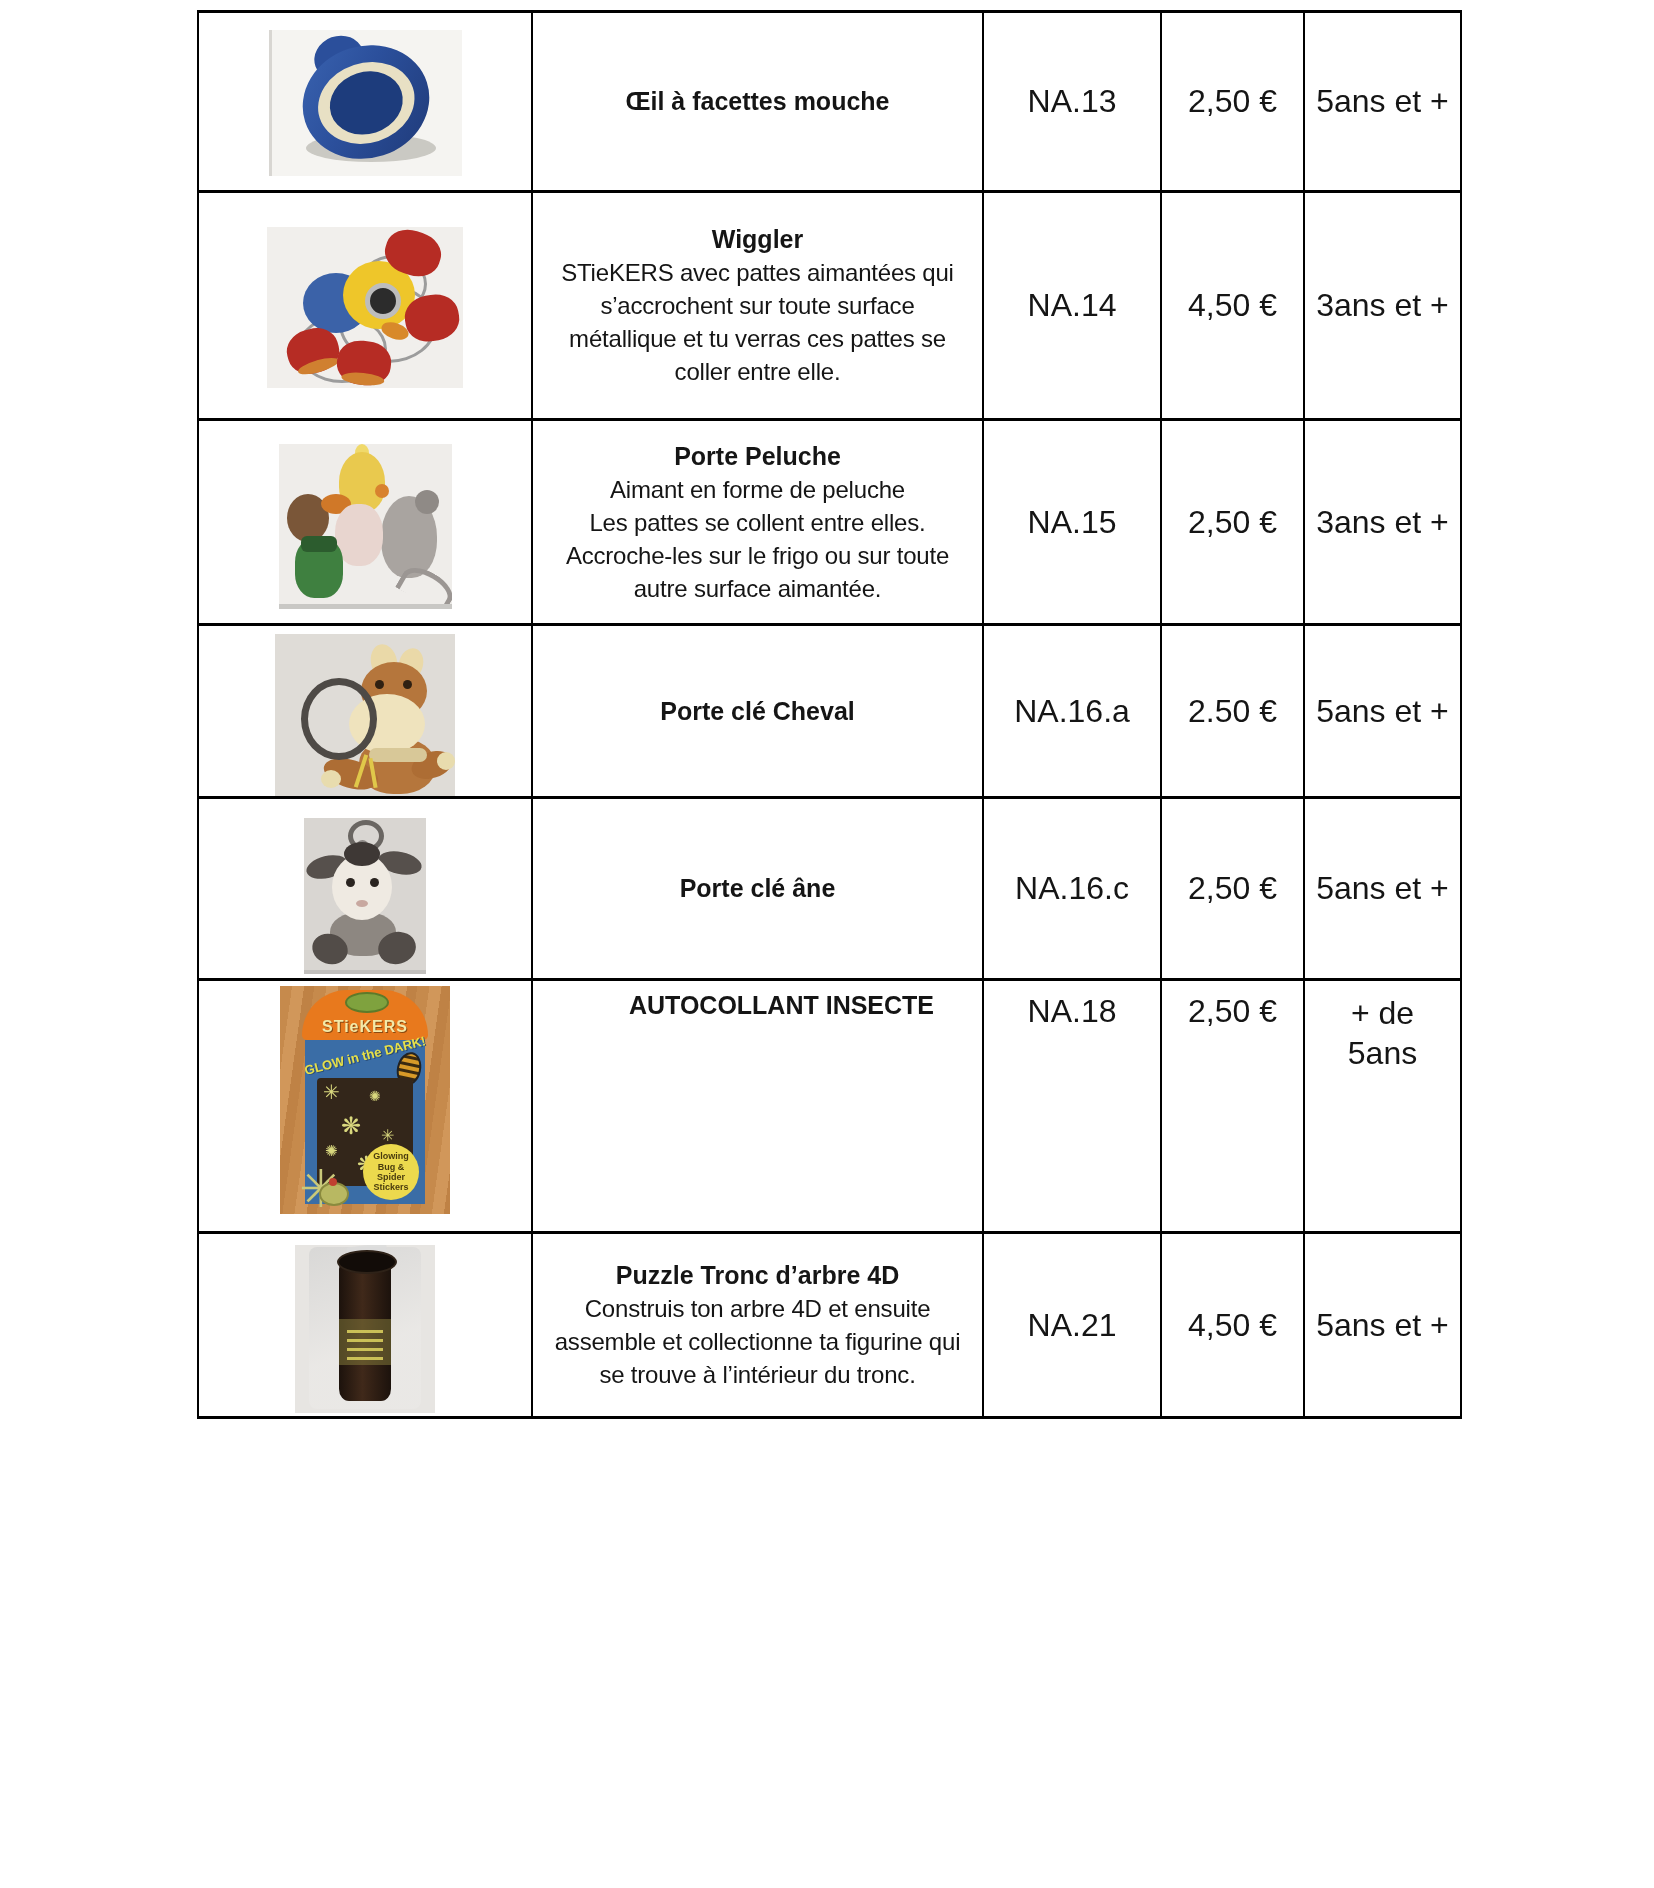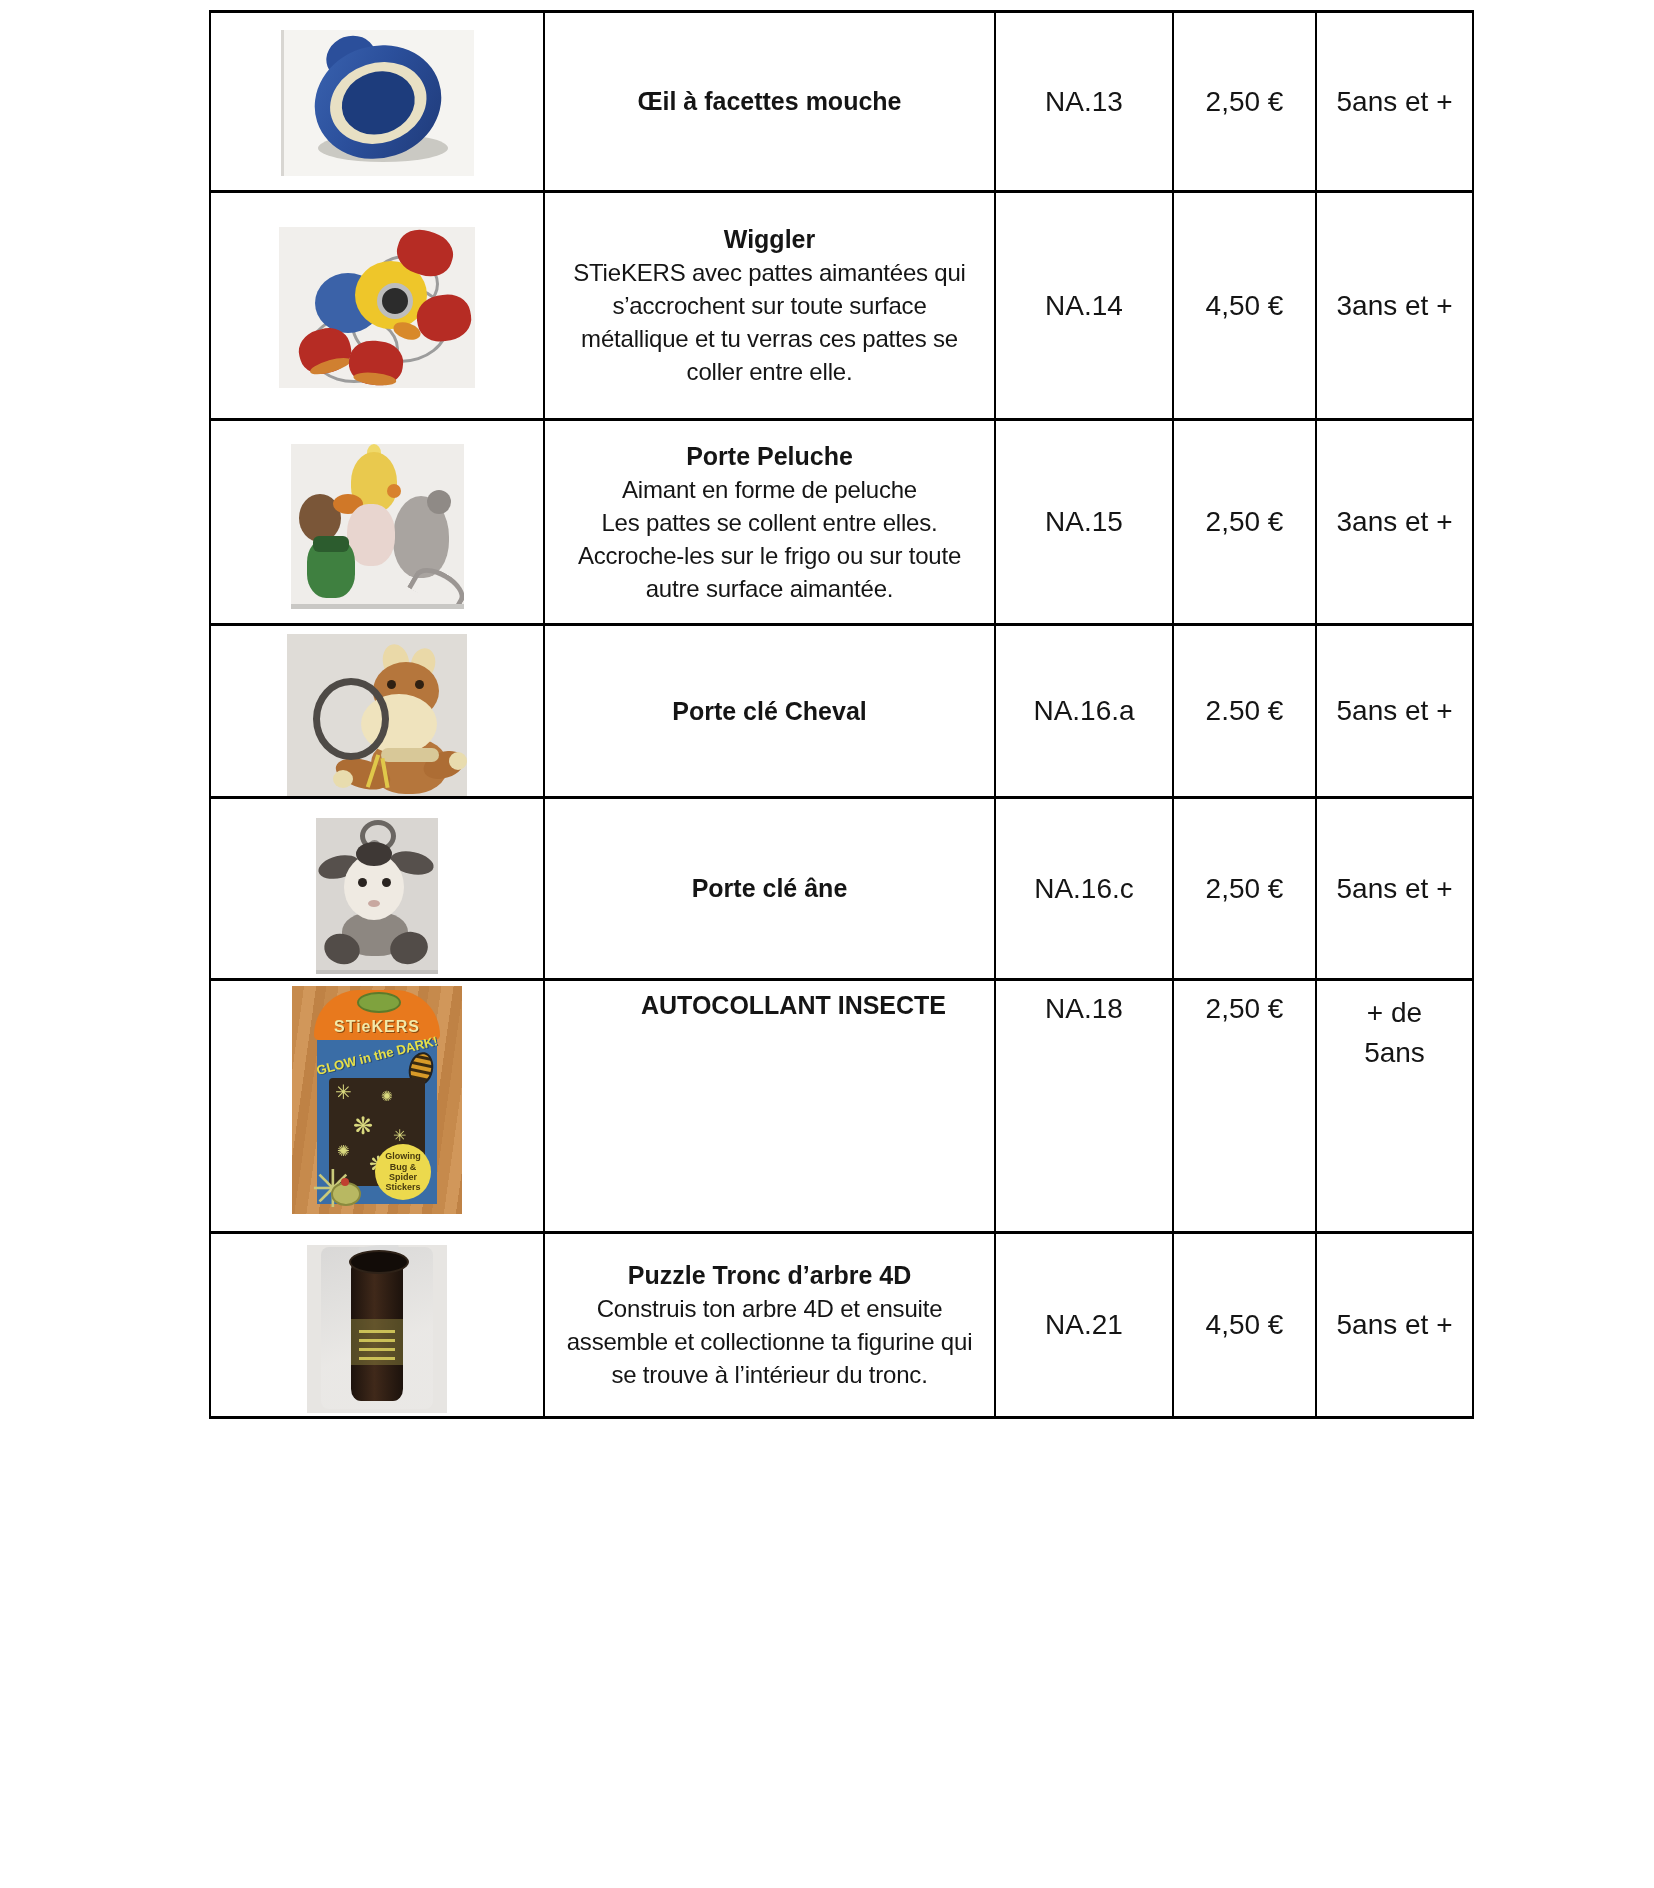--- a/index.html
+++ b/index.html
@@ -1,25 +1,25 @@
 <!DOCTYPE html>
 <html><head>
 <meta charset="utf-8">
 <style>
   html,body{margin:0;padding:0;background:#fff;}
   .page{position:relative;width:1654px;height:1888px;background:#ffffff;
         font-family:"Liberation Sans",sans-serif;color:#151515;overflow:hidden;}
 
-  table.products{position:absolute;left:209px;top:10px;width:1263px;
+  table.products{position:absolute;left:197px;top:10px;width:1263px;
         border-collapse:collapse;table-layout:fixed;}
   table.products td{border:2px solid #000;border-top-width:3px;border-bottom-width:3px;
         padding:0;overflow:hidden;vertical-align:middle;}
   td.c-photo{text-align:center;vertical-align:top;text-decoration:underline;}
   td.c-desc{text-align:center;padding:0 6px;}
-  td.c-code,td.c-price,td.c-age{text-align:center;font-size:28px;}
+  td.c-code,td.c-price,td.c-age{text-align:center;font-size:32px;}
   .pname{font-weight:bold;font-size:25px;line-height:33px;white-space:nowrap;}
   .pline{font-size:24px;line-height:33px;white-space:nowrap;letter-spacing:-0.2px;}
   .age-line{line-height:40px;}
   tr.align-top td{vertical-align:top;}
   tr.align-top td.c-desc .pname{margin-top:8px;padding-left:48px;}
   tr.align-top td.c-code,tr.align-top td.c-price{padding-top:12px;}
   tr.align-top td.c-age{padding-top:12px;}
 
   
   .photo{position:relative;display:block;margin:0 auto;overflow:hidden;}

